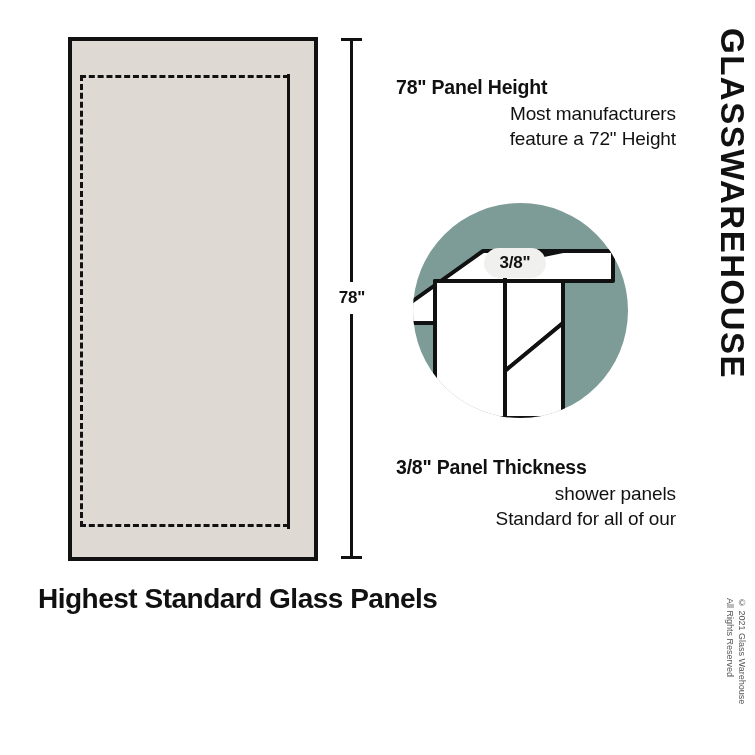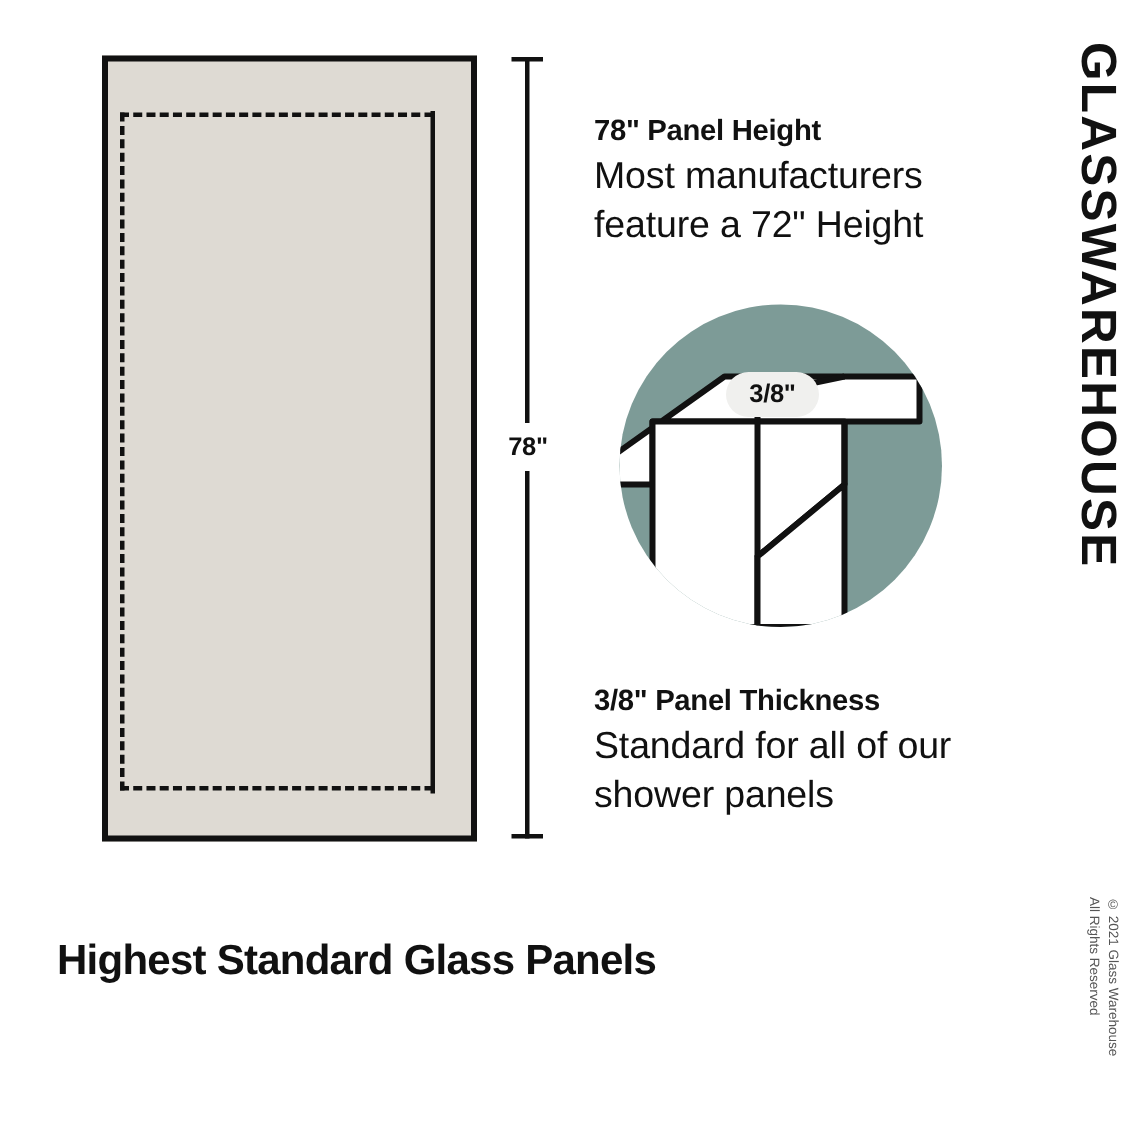--- a/index.html
+++ b/index.html
@@ -92,25 +92,26 @@
   }
   .txt-block .t-head {
     font-size: 19.5px;
     font-weight: bold;
     line-height: 1.25;
     margin: 0 0 2px 0;
     color: #111111;
     letter-spacing: -0.2px;
   }
   .txt-block .t-body {
-    font-size: 25px;
+    font-size: 19px;
     line-height: 1.32;
     margin: 0;
     color: #111111;
     letter-spacing: -0.1px;
+    text-align: right;
   }
   #height-text { left: 396px; top: 75px; }
   #thickness-text { left: 396px; top: 455px; }
 
   
   .circle-wrap {
     position: absolute;
     left: 413px;
     top: 203px;
     width: 215px;
@@ -170,21 +171,21 @@
     writing-mode: vertical-rl;
     text-orientation: mixed;
     white-space: pre;
     text-align: left;
   }
 
   
   .bottom-title {
     position: absolute;
     left: 38px;
-    top: 624px;
+    top: 583px;
     font-size: 28px;
     font-weight: bold;
     color: #111111;
     letter-spacing: -0.5px;
     margin: 0;
   }
   .bottom-body {
     position: absolute;
     left: 38px;
     top: 645px;
@@ -227,22 +228,22 @@
         <line x1="150" y1="78" x2="150" y2="120" stroke="#111111" stroke-width="4"></line>
         <line x1="92" y1="168" x2="92" y2="60" stroke="#111111" stroke-width="4"></line>
         <line x1="92" y1="60" x2="150" y2="48" stroke="#111111" stroke-width="4"></line>
       </svg>
     </div>
     <div class="badge-38">3/8"</div>
   </div>
 
   <div class="txt-block" id="thickness-text">
     <p class="t-head">3/8" Panel Thickness</p>
+    <p class="t-body">shower panels</p>
     <p class="t-body">Standard for all of our</p>
-    <p class="t-body">shower panels</p>
   </div>
 
   <div class="brand">GLASSWAREHOUSE</div>
 
   <div class="copyright">© 2021 Glass Warehouse
 All Rights Reserved</div>
 
   <h2 class="bottom-title">Highest Standard Glass Panels</h2>
 
 </div>

